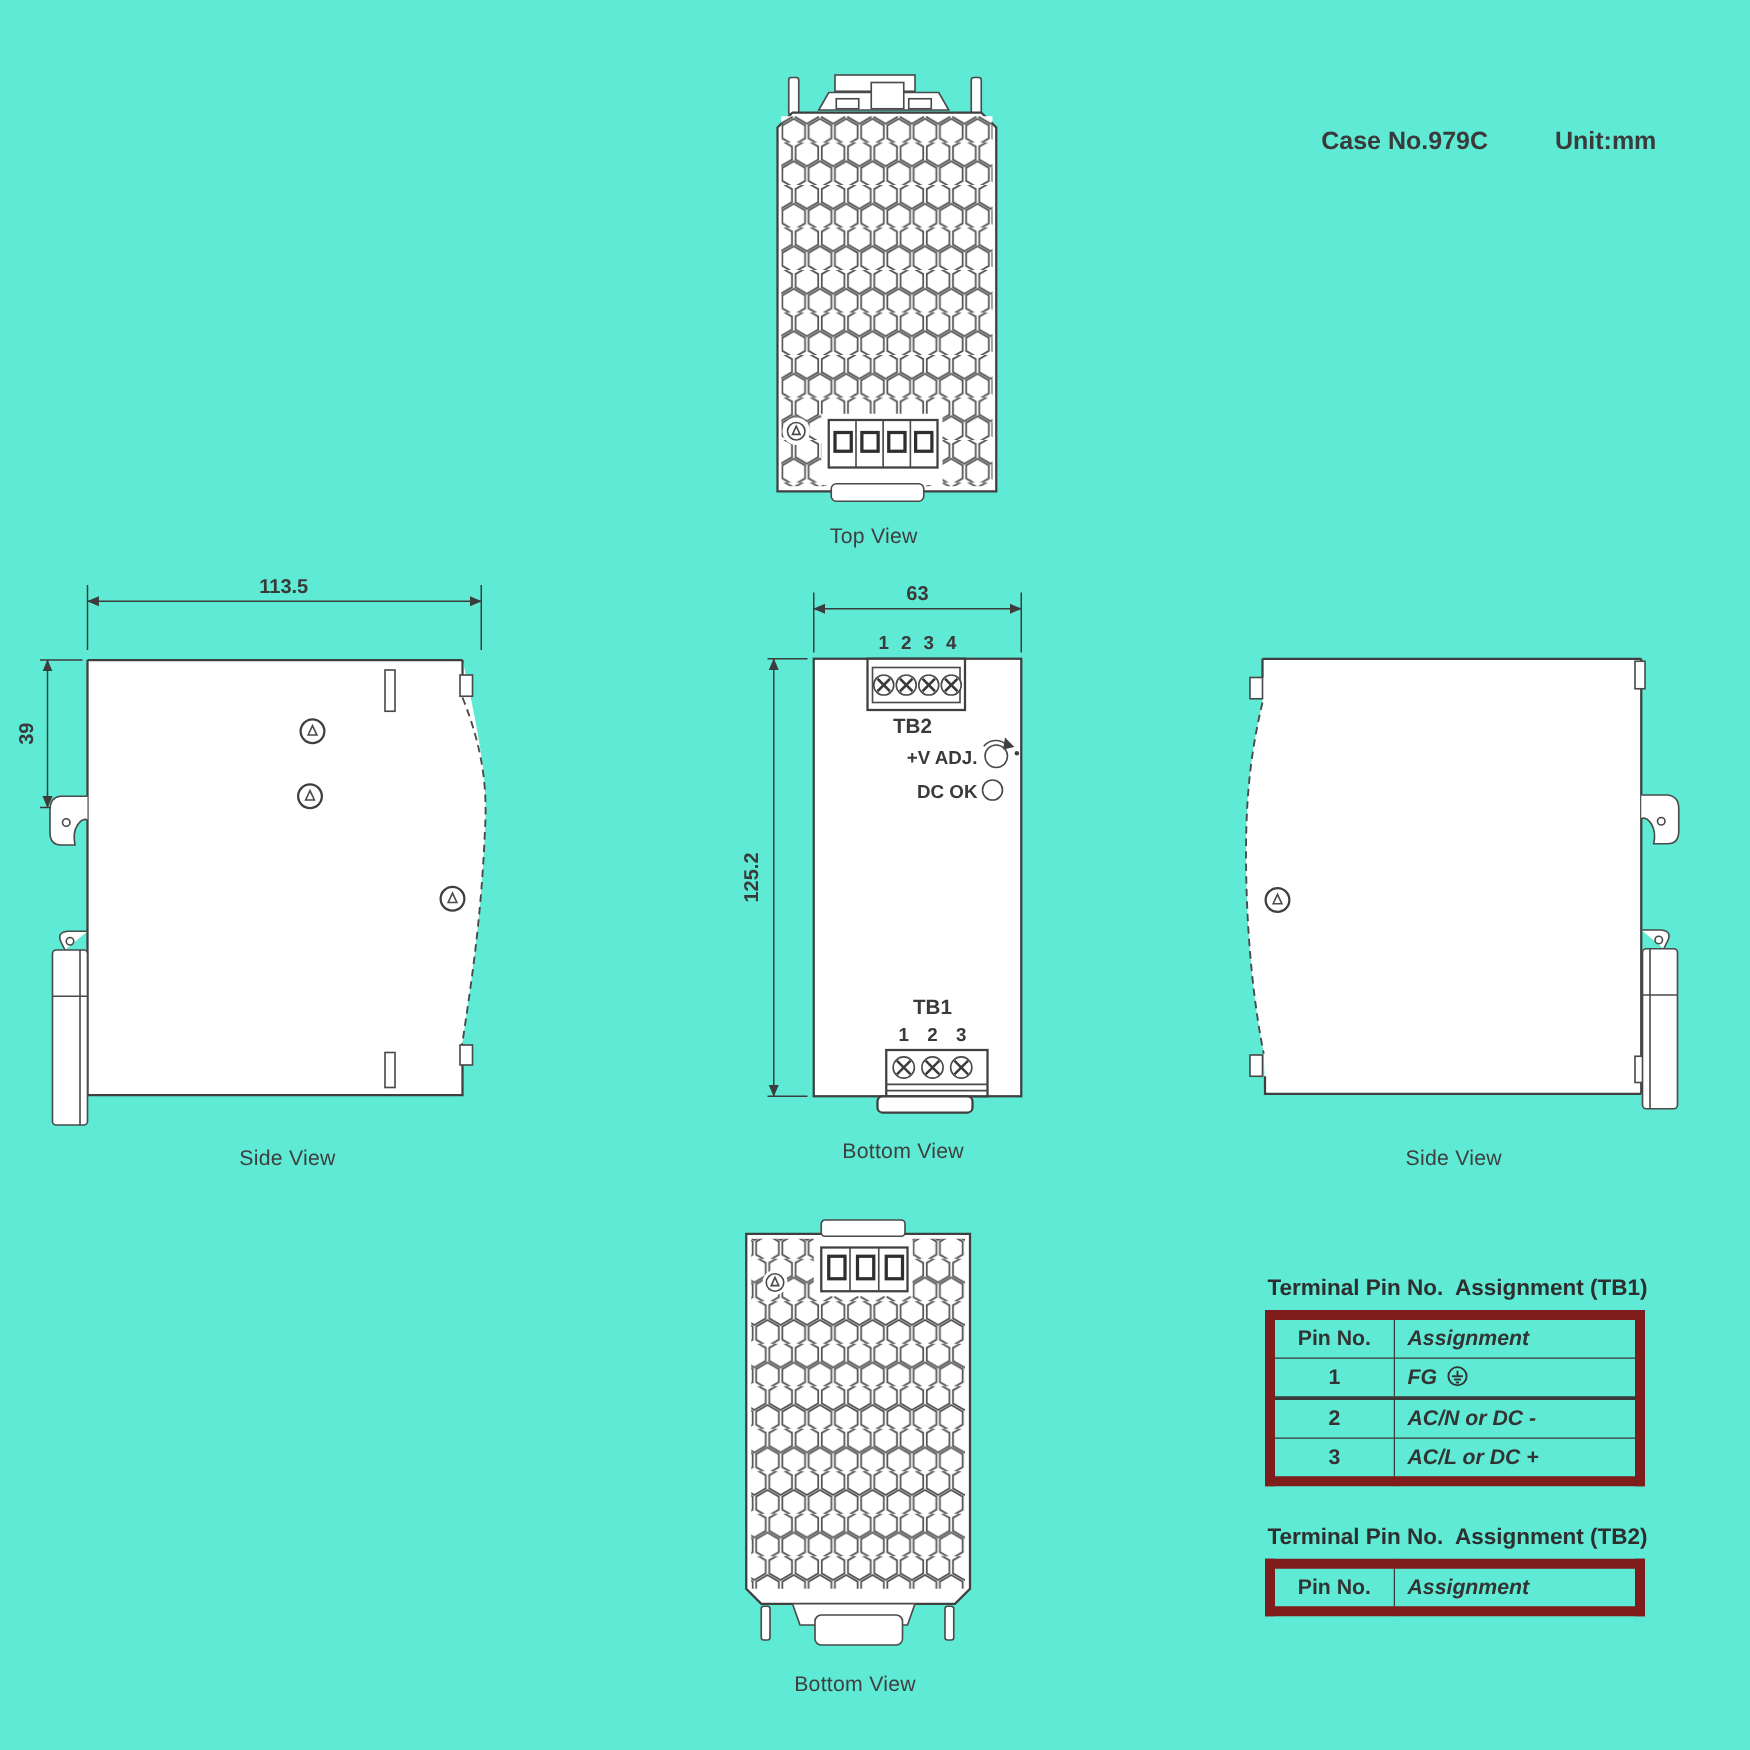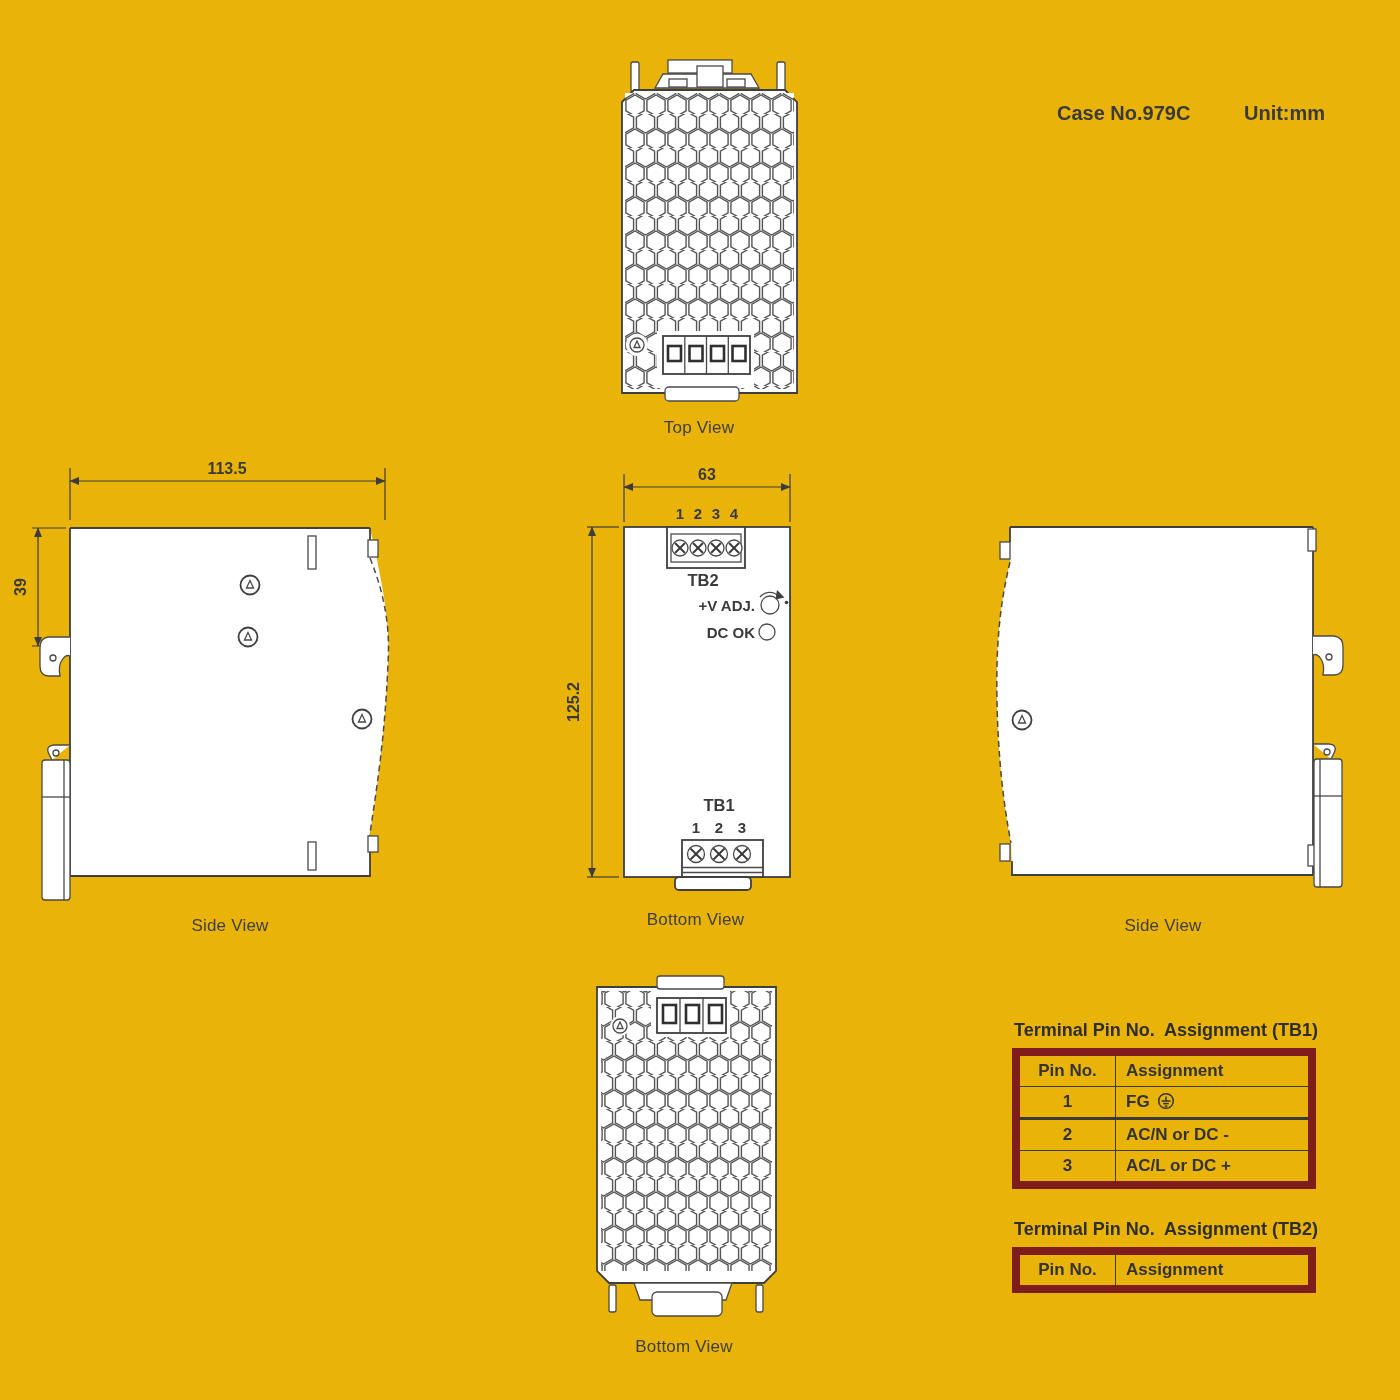--- a/index.html
+++ b/index.html
@@ -1,17 +1,17 @@
 <!DOCTYPE html>
 <html><head>
 <meta charset="utf-8">
 <style>
   html,body { margin:0; padding:0; background:#fff; }
   #canvas {
-    position:relative; width:1400px; height:1400px; background:#eab308;
+    position:relative; width:1400px; height:1400px; background:#5eead4;
     font-family:"Liberation Sans", sans-serif; color:#383838; overflow:hidden;
   }
   
   svg { overflow:visible; }
   svg text { font-family:"Liberation Sans", sans-serif; fill:#3a3a3a; font-weight:600; }
   .ol  { stroke:#3f3f3f; stroke-width:1.8; }
   .tn  { stroke:#4a4a4a; stroke-width:1.3; }
   .dsh { stroke:#4a4a4a; stroke-width:1.5; stroke-dasharray:6 4; }
   .dl  { stroke:#3c3c3c; stroke-width:1.2; }
   .xc  { stroke:#3a3a3a; stroke-width:2; }
@@ -32,21 +32,21 @@
   #tables { position:absolute; left:1012px; top:1004px; width:310px; }
   .tbl-title {
     font-size:18px; font-weight:700; color:#2e2e2e; white-space:pre; margin:16px 0 7px 2px;
   }
   table.pin-table { border-collapse:collapse; border:8px solid #7f1d1d; margin-bottom:30px; }
   table.pin-table th, table.pin-table td {
     border:1.6px solid #3a3a3a; font-size:17px; font-weight:600; color:#333;
     height:30px; padding:0;
   }
   table.pin-table .c-pin { width:95px; text-align:center; }
-  table.pin-table .c-asg { width:182px; text-align:left; padding-left:10px; }
+  table.pin-table .c-asg { width:182px; text-align:left; padding-left:10px;font-style:italic; }
   table.pin-table tr.thick td { border-bottom-width:3px; }
   #tb2-table td { height:34px; }
   .gnd-ico { vertical-align:-3px; margin-left:7px; }
 </style>
 </head>
 <body>
 
 <div id="canvas">
 
   <svg width="0" height="0" style="position:absolute">
@@ -154,21 +154,21 @@
         <path class="tn" d="M 52,297 H 36 Q 27,298 31,306 L 34,312" fill="#fff"></path>
         <circle class="tn" cx="38" cy="305" r="3" fill="#fff"></circle>
         <rect class="tn" x="24" y="312" width="28" height="140" rx="3" fill="#fff"></rect>
         <line class="tn" x1="46" y1="312" x2="46" y2="452"></line>
         <line class="tn" x1="24" y1="349" x2="52" y2="349"></line>
       </g>
     </svg>
     <div class="view-label" style="margin-top:2px;">Side View</div>
   </div>
 
-  <div class="view" style="left:559px; top:450px; width:250px;">
+  <div class="view" style="left:586px; top:450px; width:250px;">
     <svg width="250" height="442" viewBox="0 0 250 442">
 
       <g>
         <line class="dl" x1="65" y1="24" x2="65" y2="72"></line>
         <line class="dl" x1="231" y1="24" x2="231" y2="72"></line>
         <line class="dl" x1="65" y1="37" x2="231" y2="37" marker-start="url(#arrow)" marker-end="url(#arrow)"></line>
         <text class="dt" x="148" y="30" text-anchor="middle">63</text>
       </g>
 
       <g>

